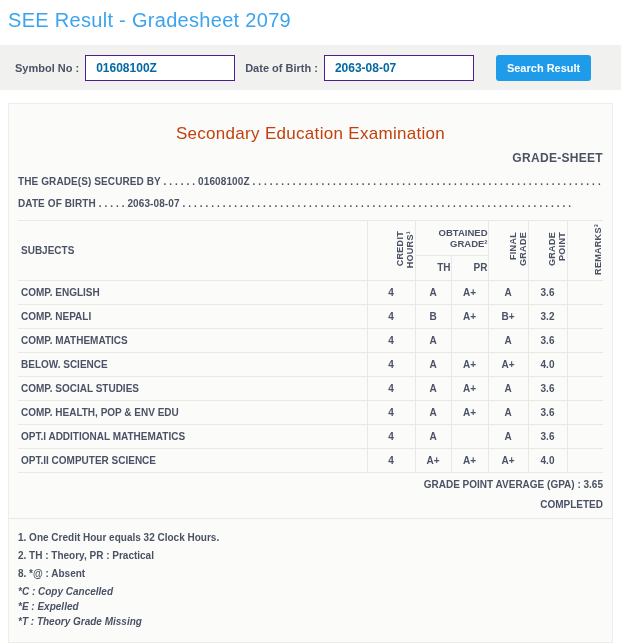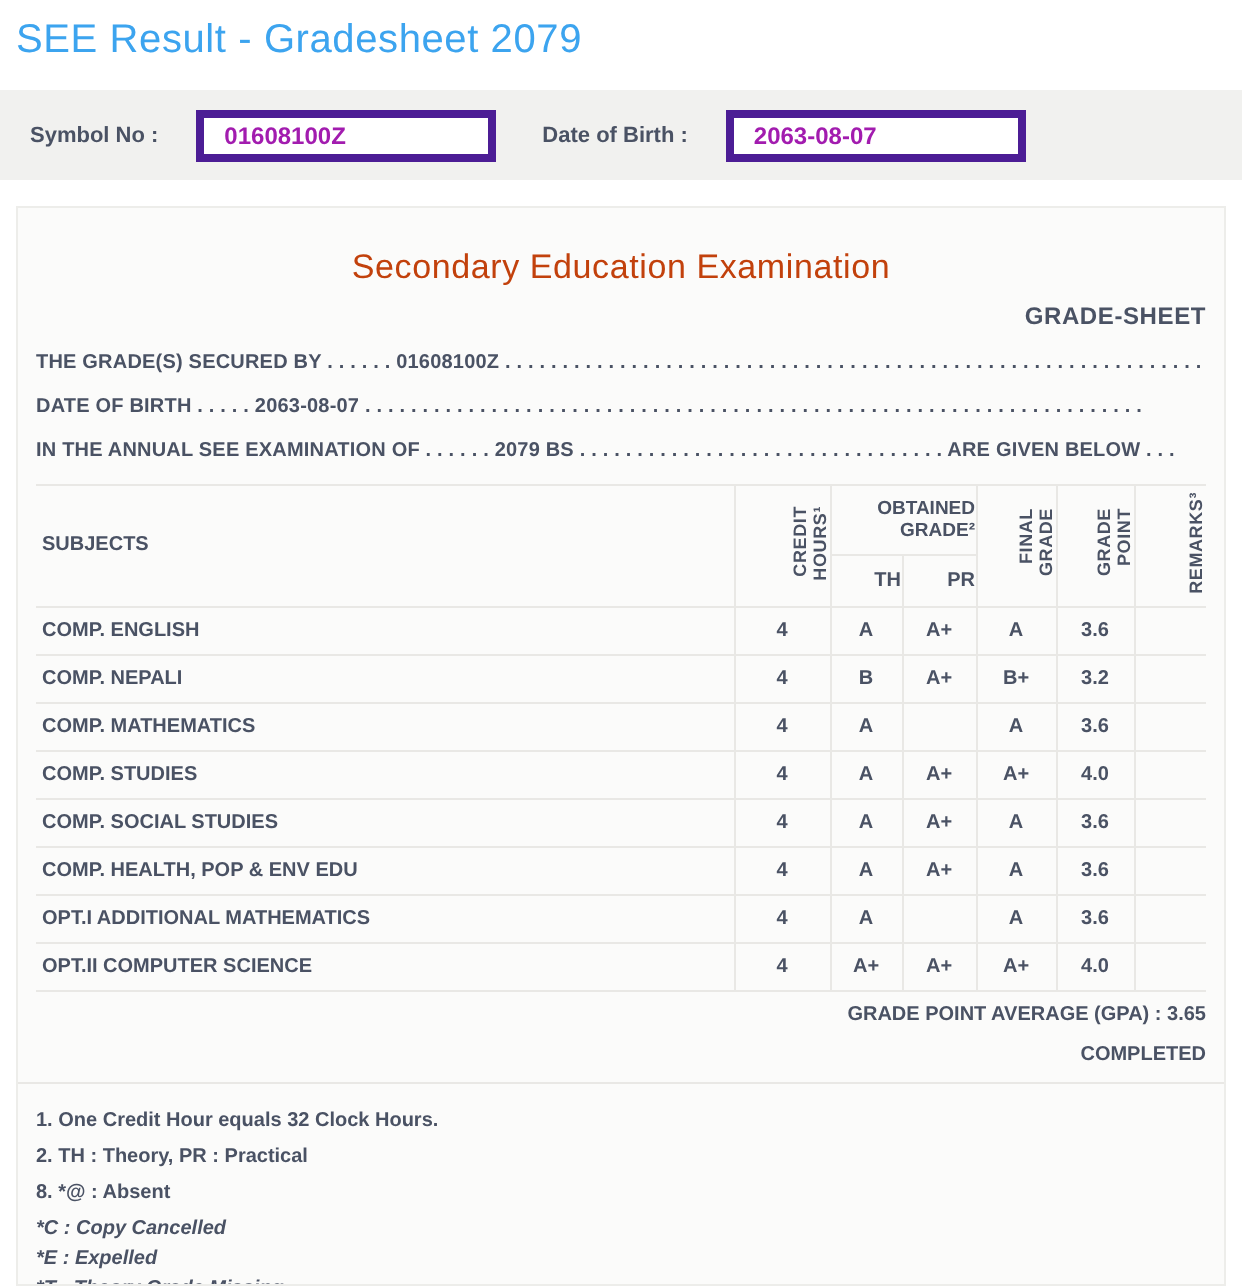--- a/index.html
+++ b/index.html
@@ -5,24 +5,24 @@
   * { margin:0; padding:0; box-sizing:border-box; }
   html,body { width:621px; height:643px; background:#ffffff;
     font-family:"Liberation Sans", sans-serif; color:#4a5264; overflow:hidden; }
 
   
   .page-title { margin:9px 0 13px 8px; font-size:20px; font-weight:400;
     color:#3ca4ef; letter-spacing:.3px; }
 
   
   .search-bar { height:45px; background:#f1f1ef; display:flex; align-items:center;
-    padding-left:15px;gap:13px; }
+    padding-left:15px; }
   .search-bar label { font-size:11px; font-weight:700; color:#4a5264; margin-right:6px; white-space:nowrap; }
-  .search-bar input { width:150px; height:26px; border:4px solid #4c1d95; background:#fff;
-    padding:0 10px; font-size:12px; font-weight:600; color:#a21caf;
+  .search-bar input { width:150px; height:26px; border:1px solid #4c1d95; background:#fff;
+    padding:0 10px; font-size:12px; font-weight:600; color:#0369a1;
     font-family:"Liberation Sans", sans-serif; }
   .lbl2 { margin-left:10px; }
   .search-btn { margin-left:22px; height:26px; padding:0 11px; background:#1e9ce9;
     border:none; border-radius:3px; color:#fff; font-size:11px; font-weight:700;
     font-family:"Liberation Sans", sans-serif; cursor:pointer; }
 
   
   .card { margin:13px 8px 0 8px; height:540px; background:#fbfbfa;
     border:1px solid #ededea; padding:18px 9px 0 9px; overflow:hidden; }
 
@@ -67,30 +67,30 @@
 </head>
 <body>
 
 <h1 class="page-title">SEE Result - Gradesheet 2079</h1>
 
 <div class="search-bar">
   <label>Symbol No :</label>
   <input type="text" value="01608100Z" style="">
   <label class="lbl2">Date of Birth :</label>
   <input type="text" value="2063-08-07" style="">
+  <button class="search-btn">Search Result</button>
 </div>
 
 <div class="card">
   <div class="gs-heading">Secondary Education Examination</div>
   <div class="gs-subheading">GRADE-SHEET</div>
 
   <div class="gs-lines">
     <div class="gs-line">THE GRADE(S) SECURED BY . . . . . . 01608100Z . . . . . . . . . . . . . . . . . . . . . . . . . . . . . . . . . . . . . . . . . . . . . . . . . . . . . . . . . . . . . . . . .</div>
     <div class="gs-line">DATE OF BIRTH . . . . . 2063-08-07 . . . . . . . . . . . . . . . . . . . . . . . . . . . . . . . . . . . . . . . . . . . . . . . . . . . . . . . . . . . . . . . . . . . .</div>
-    <div class="gs-line">IN THE ANNUAL SEE EXAMINATION OF . . . . . . 2079 BS . . . . . . . . . . . . . . . . . . . . . . . . . . . . . . . . ARE GIVEN BELOW . . .</div>
   </div>
 
   <table>
     <colgroup>
       <col>
         <col class="c-ch">
         <col class="c-th">
         <col class="c-pr">
         <col class="c-fg">
         <col class="c-gp">
@@ -136,21 +136,21 @@
       <tr>
         <td class="sub">COMP. MATHEMATICS</td>
         <td class="c bl">4</td>
         <td class="c bl">A</td>
         <td class="c bl"></td>
         <td class="c bl">A</td>
         <td class="c bl">3.6</td>
         <td class="c bl"></td>
       </tr>
       <tr>
-        <td class="sub">COMP. STUDIES</td>
+        <td class="sub">BELOW. SCIENCE</td>
         <td class="c bl">4</td>
         <td class="c bl">A</td>
         <td class="c bl">A+</td>
         <td class="c bl">A+</td>
         <td class="c bl">4.0</td>
         <td class="c bl"></td>
       </tr>
       <tr>
         <td class="sub">COMP. SOCIAL STUDIES</td>
         <td class="c bl">4</td>

